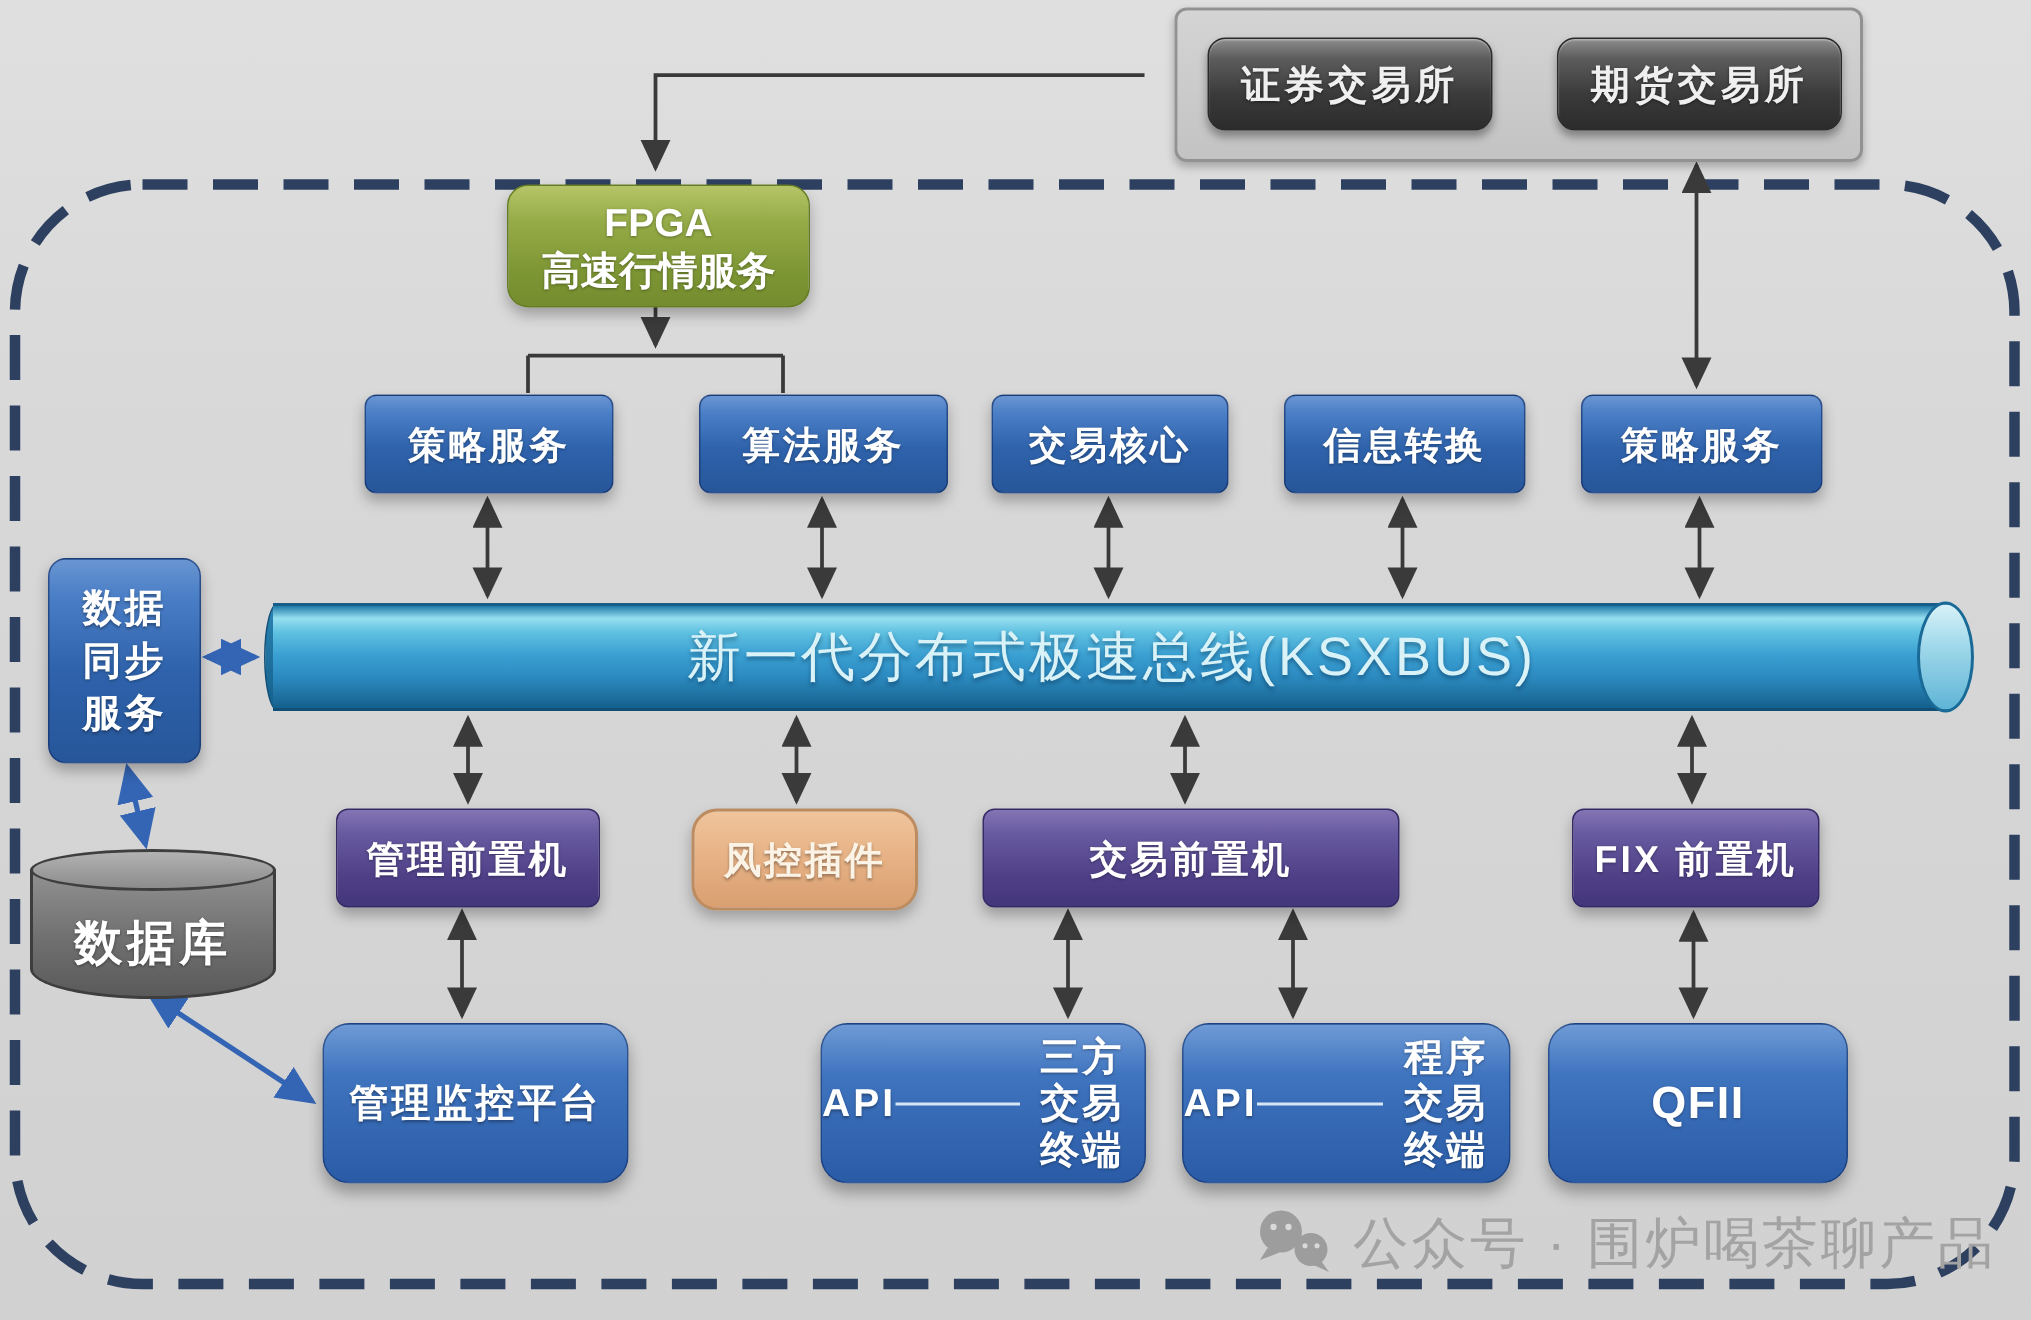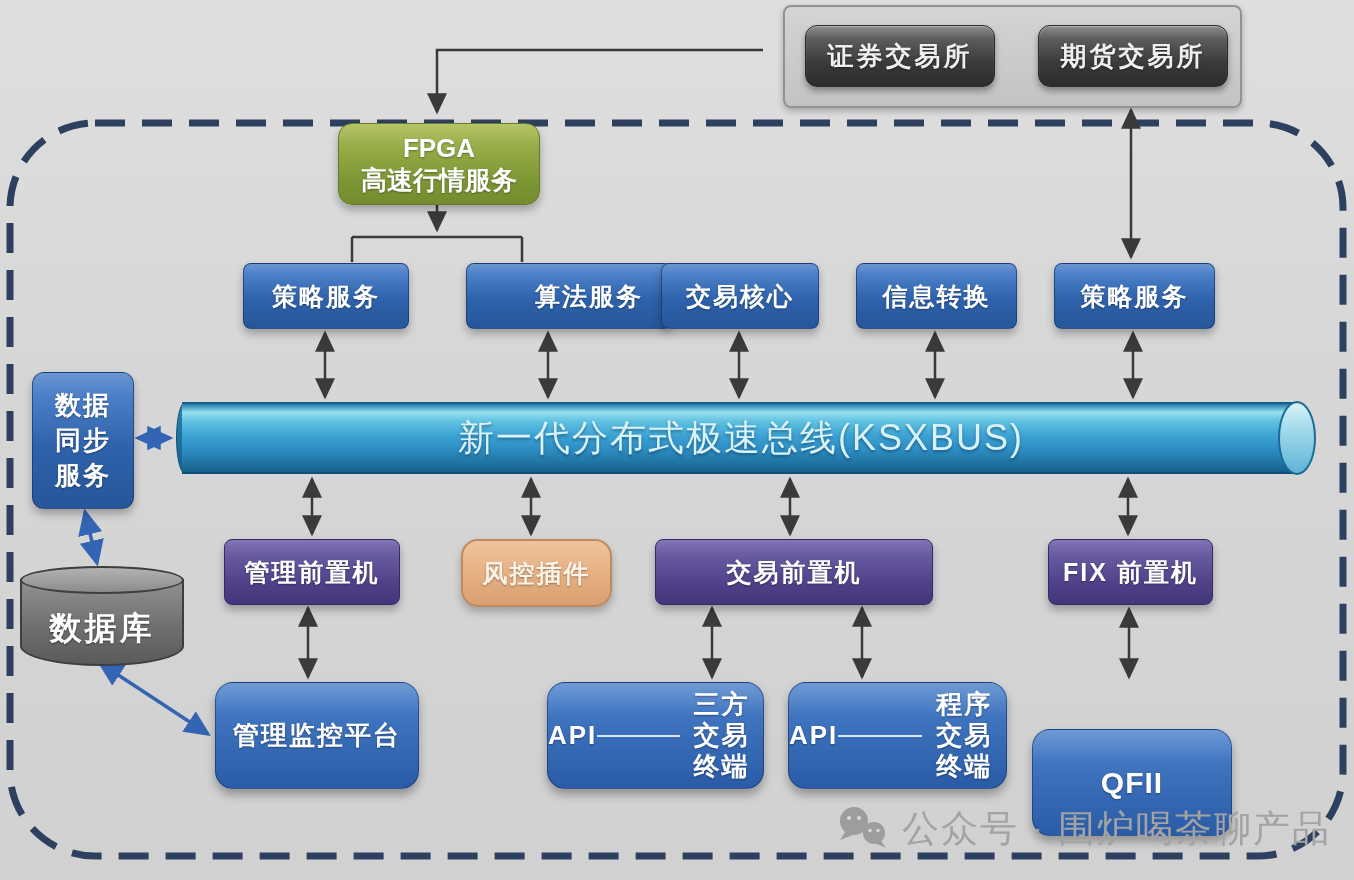--- a/index.html
+++ b/index.html
@@ -146,21 +146,21 @@
   <div class="exch-box" style="left:20px;">证券交易所</div>
   <div class="exch-box" style="left:253px;">期货交易所</div>
 </div>
 
 <div class="node green" style="left:338px;top:123px;width:200px;height:80px;">
   <span>FPGA</span>
   <span>高速行情服务</span>
 </div>
 
 <div class="node blue" style="left:243px;top:263px;width:164px;height:64px;">策略服务</div>
-<div class="node blue" style="left:466px;top:263px;width:164px;height:64px;padding-left:40px;">算法服务</div>
+<div class="node blue" style="left:466px;top:263px;width:164px;height:64px;">算法服务</div>
 <div class="node blue" style="left:661px;top:263px;width:156px;height:64px;">交易核心</div>
 <div class="node blue" style="left:856px;top:263px;width:159px;height:64px;">信息转换</div>
 <div class="node blue" style="left:1054px;top:263px;width:159px;height:64px;">策略服务</div>
 
 <div class="bus">
   <div class="bus-cap-left"></div>
   <div class="bus-body">
     <span class="bus-label">新一代分布式极速总线(KSXBUS)</span>
   </div>
   <div class="bus-cap-right"></div>
@@ -189,21 +189,21 @@
   <div class="api-divider"></div>
   <span>三方交易终端</span>
 </div>
 
 <div class="node bigblue api" style="left:788px;top:682px;width:217px;height:105px;">
   <span>API</span>
   <div class="api-divider"></div>
   <span>程序交易终端</span>
 </div>
 
-<div class="node bigblue" style="left:1032px;top:682px;width:198px;height:105px;font-size:30px;letter-spacing:1px;margin-top:47px;">QFII</div>
+<div class="node bigblue" style="left:1032px;top:682px;width:198px;height:105px;font-size:30px;letter-spacing:1px;">QFII</div>
 
 <div class="watermark">
   <svg width="54" height="48" viewBox="0 0 54 48">
     <g fill="#9d9d9d">
       <circle cx="18" cy="16" r="14"></circle>
       <polygon points="9,27 4,35 17,30"></polygon>
       <circle cx="38" cy="28" r="11"></circle>
       <polygon points="45,36 50,43 39,38"></polygon>
     </g>
     <g fill="#d9d9d9">

